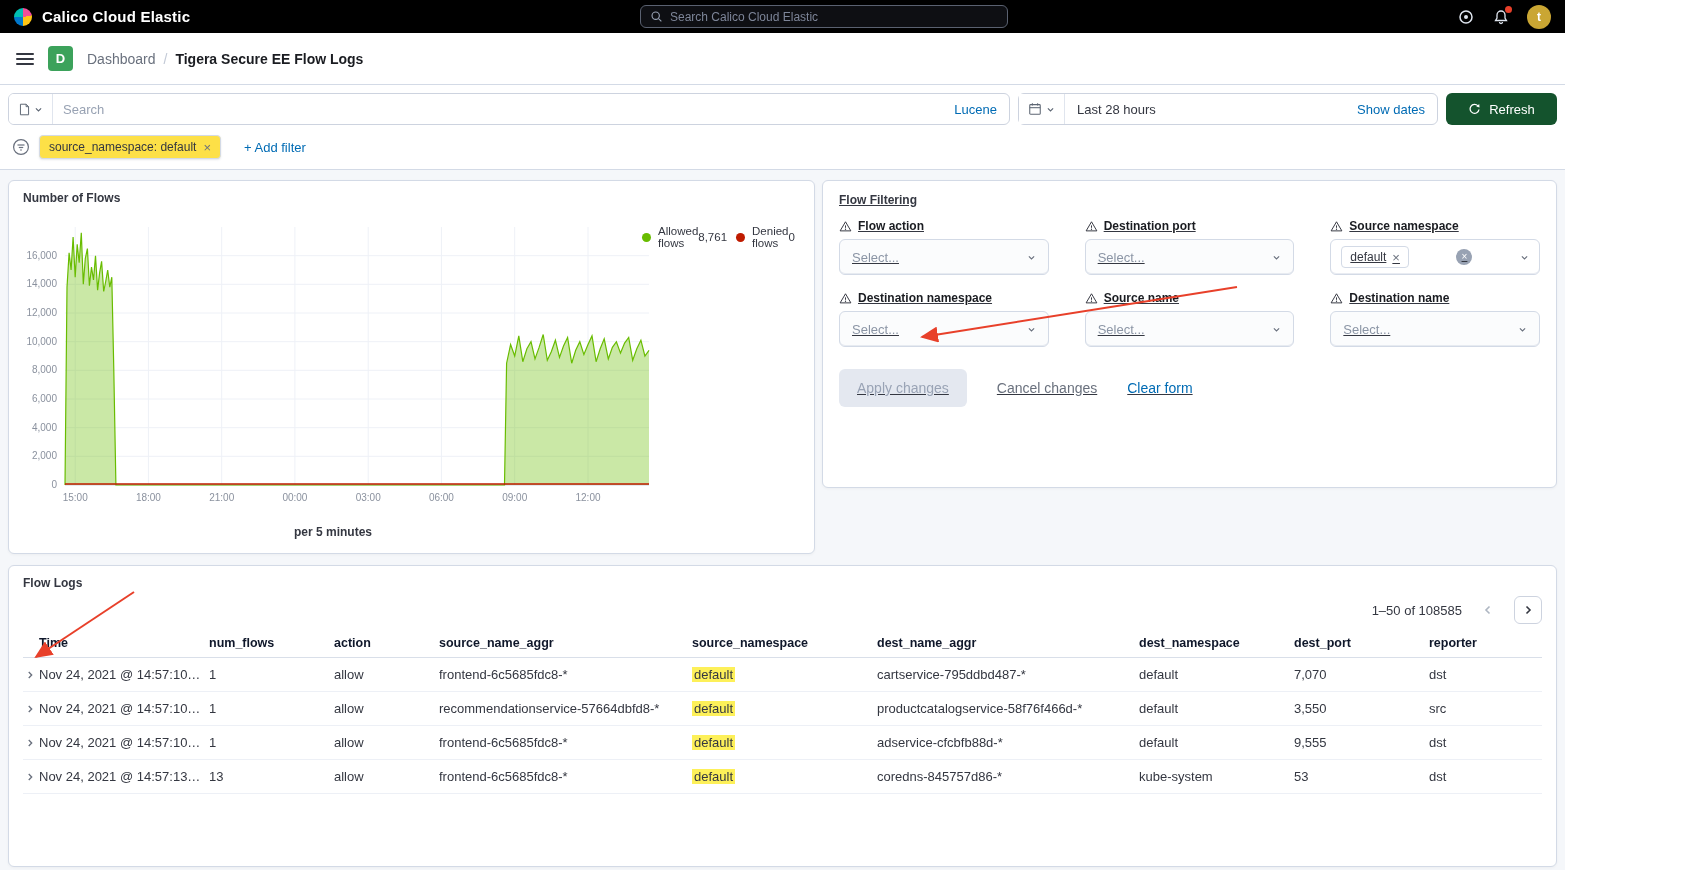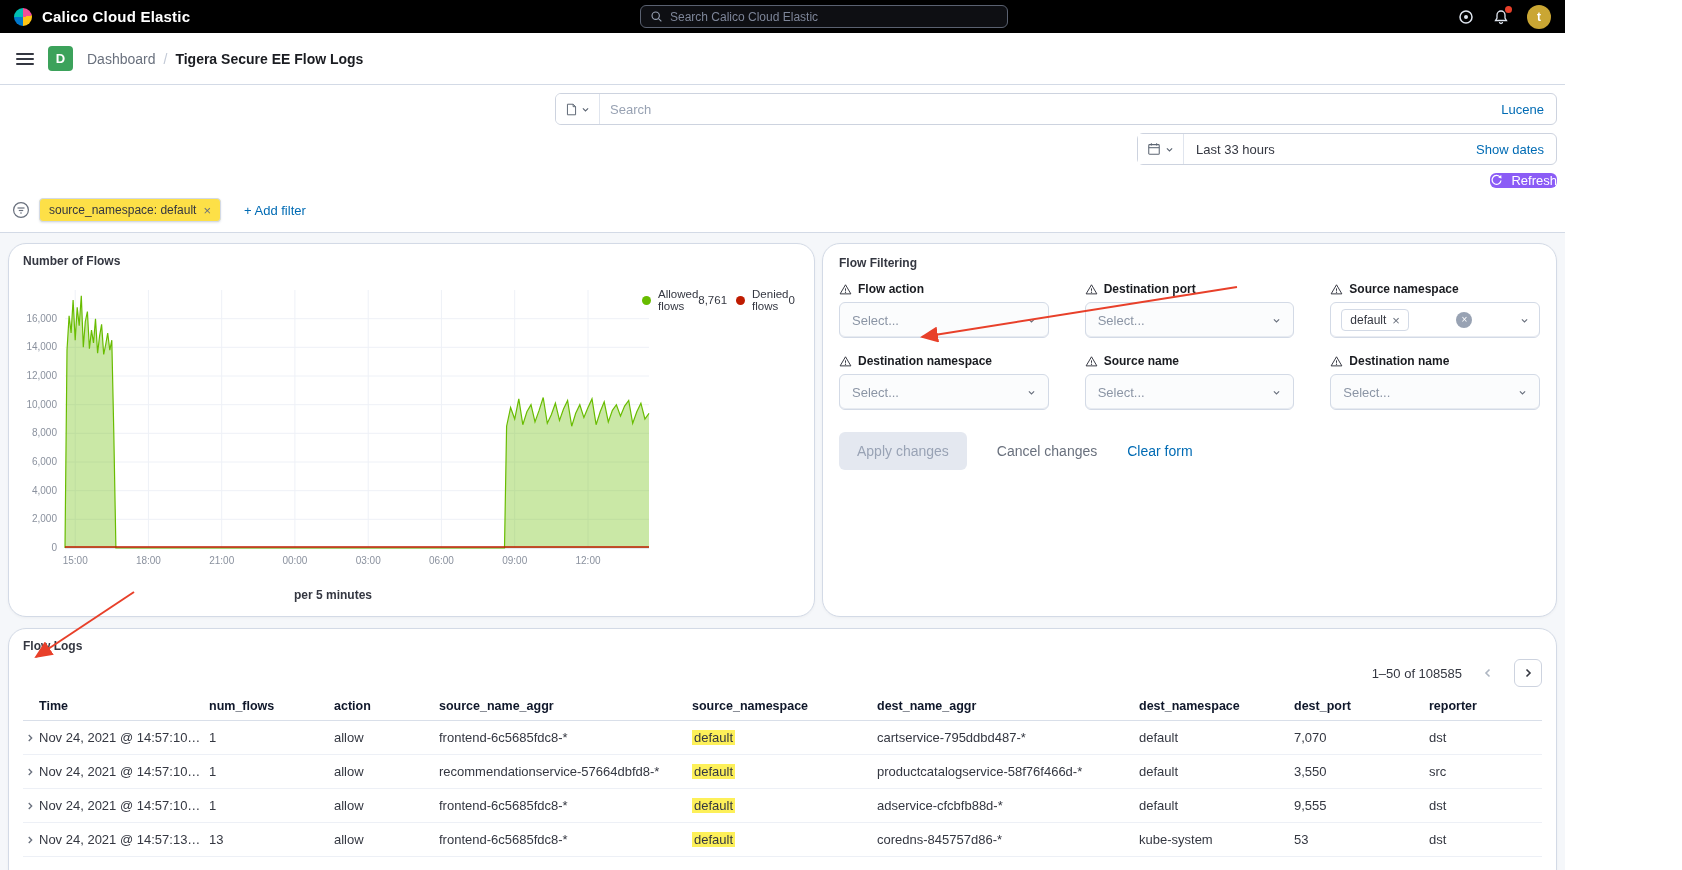--- a/index.html
+++ b/index.html
@@ -31,60 +31,60 @@
   .breadcrumb { display: flex; align-items: center; gap: 8px; font-size: 14px; }
   .crumb-root { color: #69707d; cursor: pointer; }
   .crumb-sep { color: #c2c9d6; }
   .crumb-current { color: #1a1c21; font-weight: 600; }
   .nav-actions { margin-left: auto; display: flex; align-items: center; gap: 26px; font-size: 14px; color: #006BB4; }
   .nav-link { cursor: pointer; }
   .edit-btn { display: flex; align-items: center; gap: 7px; height: 30px; padding: 0 16px; border: 1px solid #cdd3df; border-radius: 6px; background: #fff; color: #006BB4; font-size: 14px; cursor: pointer; font-family: inherit; }
   .edit-btn svg { width: 13px; height: 13px; }
 
   
-  .querybar { display: flex; align-items: flex-end; gap: 8px; padding: 8px; background: #fff; flex-direction: column; }
+  .querybar { display: flex; align-items: flex-start; gap: 8px; padding: 8px; background: #fff; }
   .query-group { width: 1002px; height: 32px; border: 1px solid #cdd3df; border-radius: 6px; background: #fff; display: flex; align-items: center; overflow: hidden; }
   .sq-btn { width: 44px; height: 100%; border: none; border-right: 1px solid #e0e5ee; background: #fff; display: flex; align-items: center; justify-content: center; gap: 3px; color: #5d6673; cursor: pointer; }
   .sq-btn svg.doc { width: 13px; height: 13px; }
   .sq-btn svg.chev, .chev svg, svg.chev { width: 9px; height: 9px; }
   .query-input { flex: 1; border: none; outline: none; font-size: 13px; padding: 0 10px; color: #343741; font-family: inherit; }
   .query-input::placeholder { color: #98a2b3; }
   .lucene-btn { padding: 0 12px; color: #006BB4; font-size: 13px; cursor: pointer; }
   .date-picker { width: 420px; height: 32px; border: 1px solid #cdd3df; border-radius: 6px; background: #fff; display: flex; align-items: center; }
   .date-btn { width: 46px; height: 100%; border: none; border-right: 1px solid #e0e5ee; background: #fff; display: flex; align-items: center; justify-content: center; gap: 4px; color: #5d6673; cursor: pointer; }
   .date-btn svg.cal { width: 14px; height: 14px; }
   .time-range { flex: 1; padding: 0 12px; font-size: 13px; color: #343741; cursor: pointer; }
   .show-dates { padding: 0 12px; color: #006BB4; font-size: 13px; cursor: pointer; }
-  .refresh-btn { flex: 1; height: 32px; border: none; border-radius: 6px; background: #8b5cf6; color: #fff; display: flex; align-items: center; justify-content: center; gap: 8px; font-size: 13px; cursor: pointer; font-family: inherit; }
+  .refresh-btn { flex: 1; height: 32px; border: none; border-radius: 6px; background: #14532d; color: #fff; display: flex; align-items: center; justify-content: center; gap: 8px; font-size: 13px; cursor: pointer; font-family: inherit; }
   .refresh-btn svg { width: 13px; height: 13px; }
 
   
   .filterbar { display: flex; align-items: center; gap: 9px; padding: 2px 10px 10px 12px; background: #fff; border-bottom: 1px solid #d3dae6; }
   .filter-icon { color: #69707d; width: 18px; height: 18px; cursor: pointer; }
   .filter-pill { display: flex; align-items: center; gap: 7px; height: 24px; padding: 0 9px; border: 1px solid #d3dae6; border-radius: 4px; background: #fde047; font-size: 12px; color: #343741; box-shadow: 0 1px 2px rgba(152,162,179,.25); cursor: pointer; }
   .pill-x { color: #69707d; font-size: 13px; line-height: 1; cursor: pointer; }
   .add-filter { margin-left: 14px; color: #006BB4; font-size: 13px; cursor: pointer; }
 
   
   .dashboard { background: #f5f7fa; padding: 10px 8px 0 8px; display: grid; grid-template-columns: 807px 735px; column-gap: 7px; align-items: start; height: 700px; }
-  .panel { background: #fff; border: 1px solid #d3dae6; border-radius: 18px; box-shadow: 0 1px 3px rgba(0,0,0,.04); }
+  .panel { background: #fff; border: 1px solid #d3dae6; border-radius: 6px; box-shadow: 0 1px 3px rgba(0,0,0,.04); }
   .panel-title { font-size: 12px; font-weight: 700; color: #343741; }
 
   .flows-panel { height: 374px; position: relative; padding: 10px 0 0 0; overflow: hidden; }
   .flows-panel .panel-title { padding-left: 14px; }
   .legend { position: absolute; top: 44px; right: 40px; width: 132px; display: flex; gap: 9px; }
   .legend-item { display: flex; align-items: center; font-size: 11.5px; color: #343741; cursor: pointer; }
   .legend-dot { width: 9px; height: 9px; border-radius: 50%; margin-right: 7px; flex: 0 0 auto; }
   .legend-label { flex: 1; }
   .legend-value { text-align: left; }
   #flows-chart { display: block; margin-top: 6px; }
   #flows-chart text { font-size: 10px; fill: #8a919e; font-family: "Liberation Sans","DejaVu Sans",sans-serif; }
   .x-axis-title { width: 648px; text-align: center; font-size: 12px; font-weight: 700; color: #343741; margin-top: 2px; }
 
-  .filter-panel { height: 374px; padding: 12px 16px; position: relative; }
+  .filter-panel { height: 308px; padding: 12px 16px; position: relative; text-decoration: underline; }
   .filter-form { display: grid; grid-template-columns: 1fr 1fr 1fr; column-gap: 36px; row-gap: 16px; margin-top: 12px; }
   .field-label { display: flex; align-items: center; gap: 6px; font-size: 12px; font-weight: 700; color: #1a1c21; margin-bottom: 6px; }
   .field-label svg { width: 13px; height: 13px; color: #343741; }
   .select { height: 36px; background: #fbfcfd; border: 1px solid #d3dae6; border-radius: 6px; display: flex; align-items: center; padding: 0 12px; cursor: pointer; box-shadow: inset 0 -1px 0 rgba(211,218,230,.5); }
   .select .ph { color: #8b95a5; font-size: 13px; }
   .select .chev { margin-left: auto; color: #69707d; display: grid; place-items: center; }
   .combo { background: #fff; padding: 0 10px; gap: 6px; }
   .combo-pill { display: inline-flex; align-items: center; gap: 6px; height: 22px; padding: 0 8px; border: 1px solid #d3dae6; border-radius: 4px; background: #fff; font-size: 12px; color: #343741; cursor: pointer; }
   .clear-circle { margin-left: auto; width: 16px; height: 16px; border-radius: 50%; background: #98a2b3; color: #fff; font-size: 10px; line-height: 1; display: grid; place-items: center; cursor: pointer; }
   .form-buttons { display: flex; align-items: center; gap: 30px; margin-top: 22px; }
@@ -177,21 +177,21 @@
         <svg class="cal" viewBox="0 0 16 16" fill="none" stroke="currentColor" stroke-width="1.2">
             <rect x="2" y="3" width="12" height="11" rx="1"></rect>
             <line x1="2" y1="6.5" x2="14" y2="6.5"></line>
             <line x1="5" y1="1.5" x2="5" y2="4"></line>
             <line x1="11" y1="1.5" x2="11" y2="4"></line>
           </svg>
         <svg class="chev" viewBox="0 0 12 12" fill="none" stroke="currentColor" stroke-width="1.5">
             <path d="M2.5 4.5L6 8l3.5-3.5"></path>
           </svg>
       </button>
-      <span class="time-range">Last 33 hours</span>
+      <span class="time-range">Last 28 hours</span>
       <span class="show-dates">Show dates</span>
     </div>
     <button class="refresh-btn">
       <svg viewBox="0 0 16 16" fill="none" stroke="currentColor" stroke-width="1.6">
           <path d="M12.2 3.6A5.5 5.5 0 1 0 13.5 8"></path>
           <polygon points="13.8,1.2 14.2,5.4 10.2,4.2" fill="currentColor" stroke="none"></polygon>
         </svg>
       <span>Refresh</span>
     </button>
   </div>

